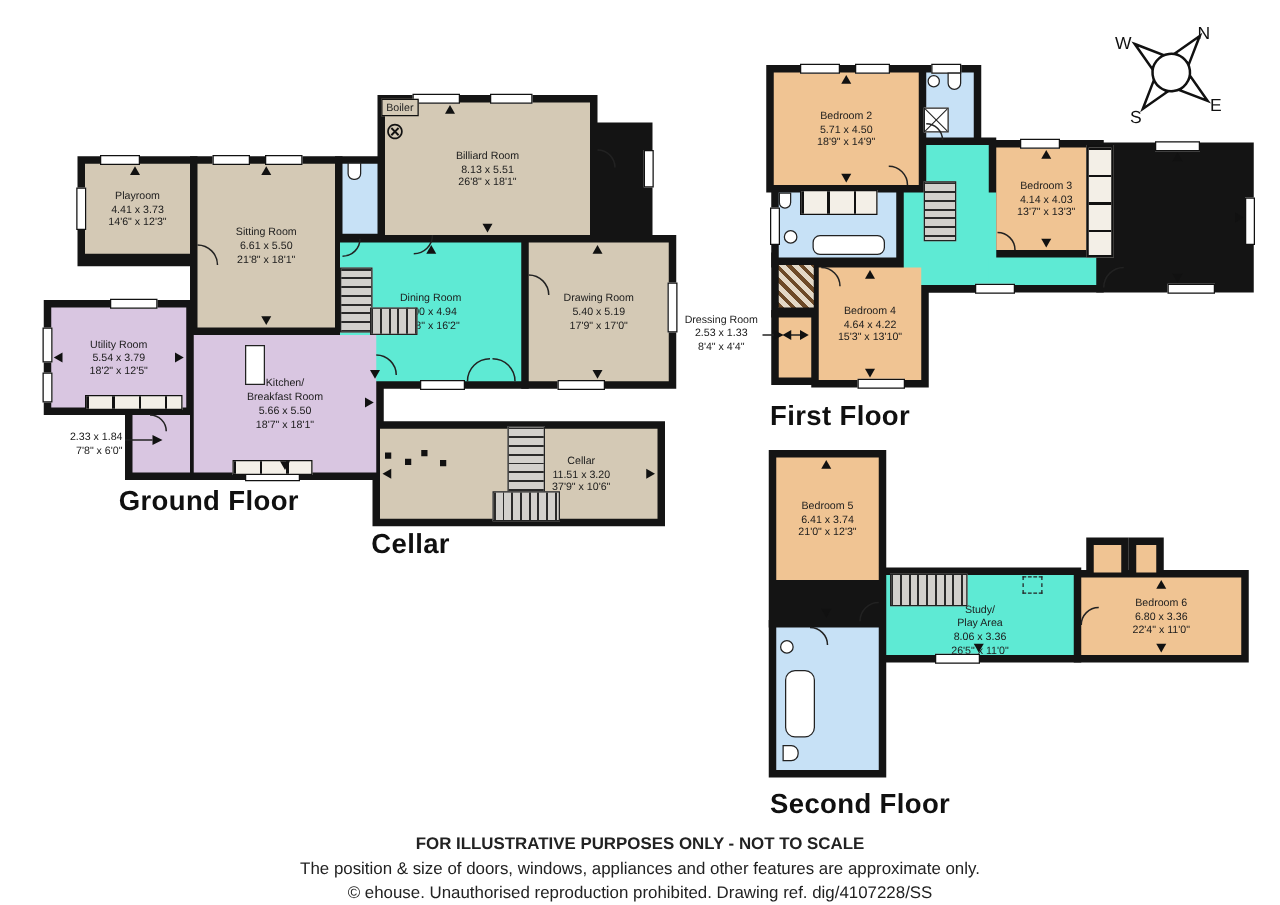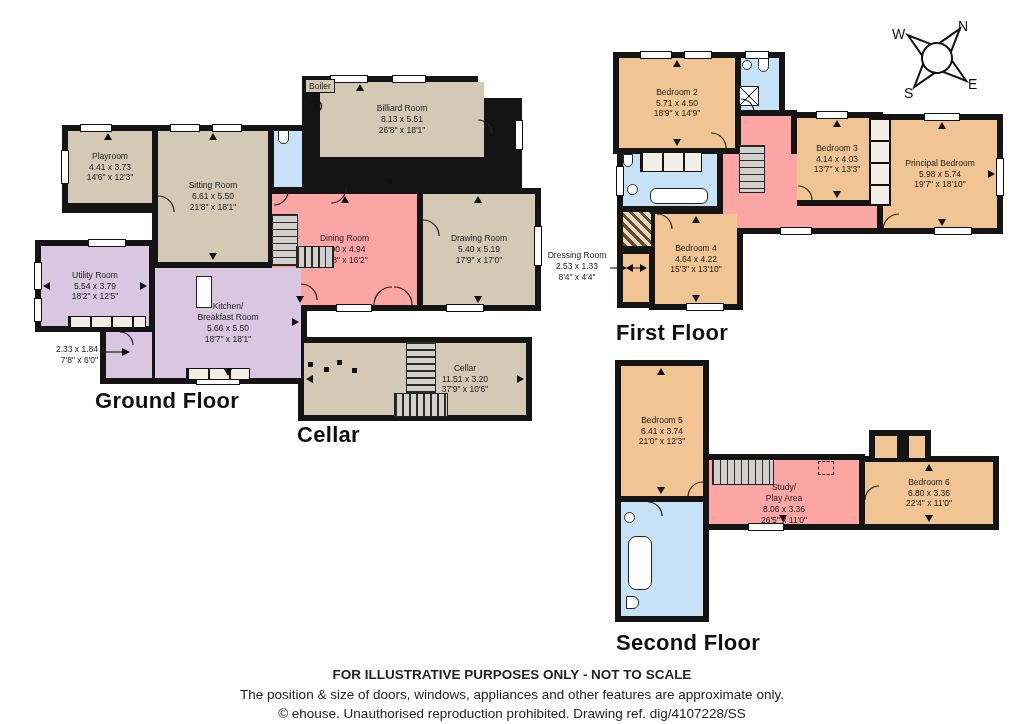--- a/index.html
+++ b/index.html
@@ -3,21 +3,21 @@
 <meta charset="utf-8">
 <style>
   html,body{margin:0;padding:0;background:#fff;}
   #canvas{position:relative;width:1024px;height:724px;background:#fff;overflow:hidden;
           font-family:"Liberation Sans",sans-serif;color:#1a1a1a;}
   .abs{position:absolute;}
   .blk{position:absolute;background:#141414;}
   .in{position:absolute;display:flex;flex-direction:column;align-items:center;justify-content:center;
       text-align:center;font-size:8.5px;line-height:1.28;color:#1c1c1c;box-sizing:border-box;}
   .c-beige{background:#d4c9b5;} .c-orange{background:#f0c493;} .c-purple{background:#d9c6e1;}
-  .c-blue{background:#c7e1f6;} .c-gray{background:#fca5a5;}
+  .c-blue{background:#c7e1f6;} .c-gray{background:#5eead4;}
   .rn{white-space:pre-line;}
   .floor-label{position:absolute;font-weight:bold;font-size:22px;color:#101010;letter-spacing:.3px;}
   .titles{position:absolute;left:0;top:4px;width:954px;text-align:center;font-weight:bold;color:#111;}
   .titles .t1{font-size:16px;line-height:18px;}
   .titles .t2{font-size:15px;line-height:18px;}
   .footer{position:absolute;left:0;top:665px;width:1024px;text-align:center;color:#222;}
   .footer .f1{font-weight:bold;font-size:13.5px;line-height:20px;}
   .footer .f2,.footer .f3{font-size:13.5px;line-height:19px;}
   .window{position:absolute;background:#fff;border:1px solid #111;box-sizing:border-box;}
   .stairs-h{position:absolute;border:1px solid #222;box-sizing:border-box;
@@ -74,21 +74,21 @@
     <div class="rn">Playroom</div>
     <div>4.41 x 3.73</div>
     <div>14'6" x 12'3"</div>
   </div>
   <div class="in c-beige" style="left:158px;top:131px;width:110px;height:131px">
     <div class="rn">Sitting Room</div>
     <div>6.61 x 5.50</div>
     <div>21'8" x 18'1"</div>
   </div>
   <div class="in c-blue" style="left:274px;top:131px;width:28px;height:56px"></div>
-  <div class="in c-beige" style="left:320px;top:82px;width:164px;height:75px">
+  <div class="in c-beige" style="left:308px;top:82px;width:164px;height:106px">
     <div class="rn">Billiard Room</div>
     <div>8.13 x 5.51</div>
     <div>26'8" x 18'1"</div>
   </div>
   <div class="in c-gray" style="left:272px;top:194px;width:145px;height:111px">
     <div class="rn">Dining Room</div>
     <div>6.00 x 4.94</div>
     <div>19'8" x 16'2"</div>
   </div>
   <div class="in c-beige" style="left:423px;top:194px;width:112px;height:111px">
@@ -136,43 +136,38 @@
   </div>
   <div class="in c-blue" style="left:741px;top:58px;width:38px;height:52px"></div>
   <div class="in c-gray" style="left:741px;top:116px;width:50px;height:112px"></div>
   <div class="in c-gray" style="left:723px;top:154px;width:74px;height:74px"></div>
   <div class="in c-gray" style="left:791px;top:206px;width:86px;height:22px"></div>
   <div class="in c-orange" style="left:797px;top:118px;width:80px;height:82px">
     <div class="rn">Bedroom 3</div>
     <div>4.14 x 4.03</div>
     <div>13'7" x 13'3"</div>
   </div>
-  <div class="in c-orange" style="left:883px;top:120px;width:114px;height:108px">
-    <div class="rn">Principal Bedroom</div>
-    <div>5.98 x 5.74</div>
-    <div>19'7" x 18'10"</div>
-  </div>
   <div class="in c-blue" style="left:623px;top:154px;width:94px;height:52px"></div>
   <div class="in hatch" style="left:623px;top:212px;width:28px;height:34px"></div>
   <div class="in c-orange" style="left:623px;top:254px;width:26px;height:48px"></div>
   <div class="in c-orange" style="left:655px;top:214px;width:82px;height:90px">
     <div class="rn">Bedroom 4</div>
     <div>4.64 x 4.22</div>
     <div>15'3" x 13'10"</div>
   </div>
   <div class="cells-h" style="left:869px;top:116px;width:22px;height:90px"></div>
 
   <div class="blk" style="left:615px;top:360px;width:94px;height:142px"></div>
   <div class="blk" style="left:615px;top:496px;width:94px;height:126px"></div>
   <div class="blk" style="left:703px;top:454px;width:162px;height:76px"></div>
   <div class="blk" style="left:859px;top:456px;width:140px;height:74px"></div>
   <div class="blk" style="left:869px;top:430px;width:34px;height:32px"></div>
   <div class="blk" style="left:903px;top:430px;width:28px;height:32px"></div>
 
-  <div class="in c-orange" style="left:621px;top:366px;width:82px;height:130px;">
+  <div class="in c-orange" style="left:621px;top:366px;width:82px;height:98px;">
     <div class="rn">Bedroom 5</div>
     <div>6.41 x 3.74</div>
     <div>21'0" x 12'3"</div>
   </div>
   <div class="in c-blue" style="left:621px;top:502px;width:82px;height:114px"></div>
   <div class="in c-gray" style="left:709px;top:460px;width:150px;height:64px;padding-top:24px">
     <div class="rn">Study/
 Play Area</div>
     <div>8.06 x 3.36</div>
     <div>26'5" x 11'0"</div>

